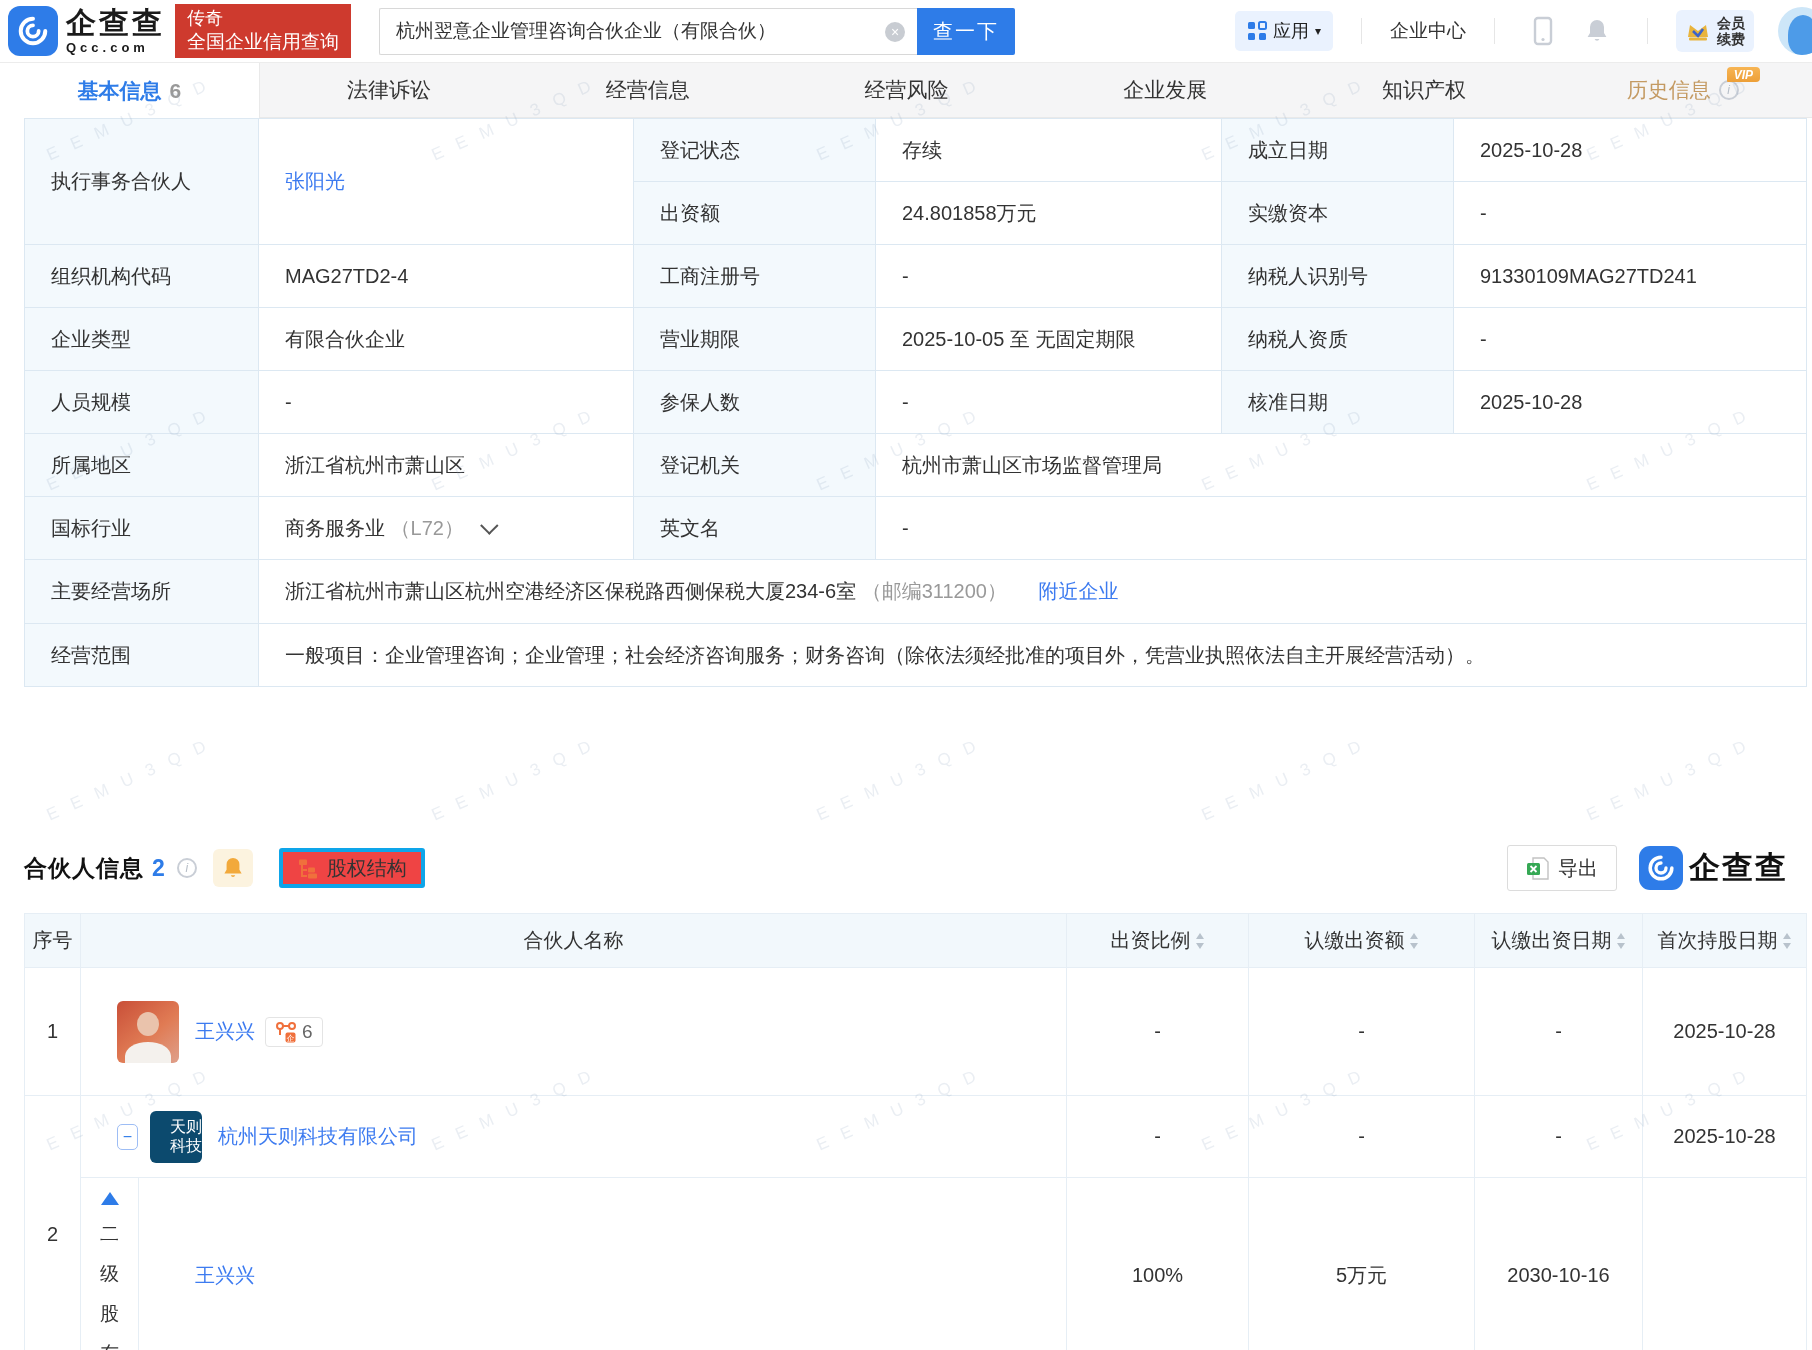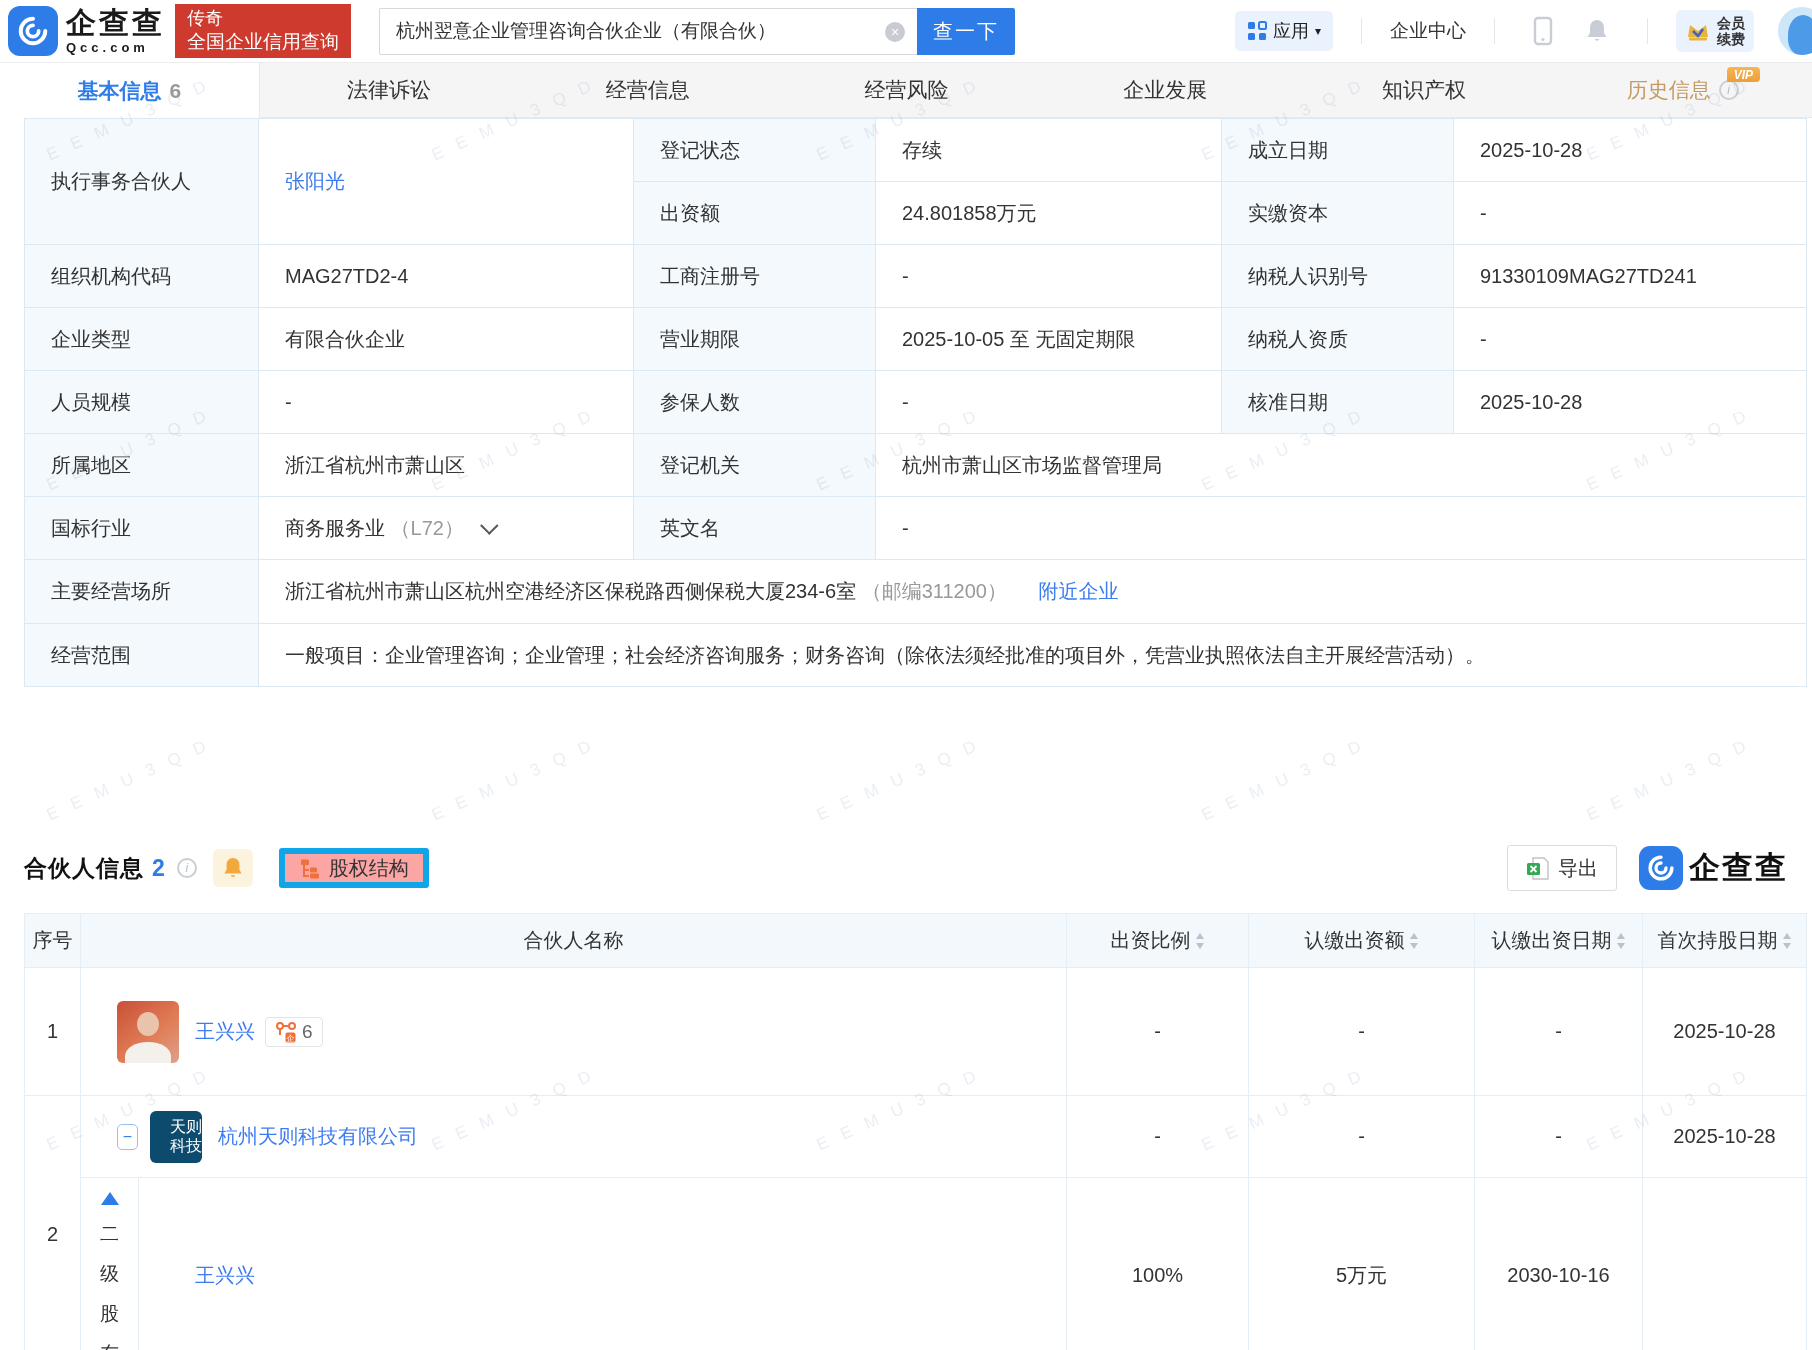--- a/index.html
+++ b/index.html
@@ -75,21 +75,21 @@
     border-bottom:2px solid #555; transform:rotate(45deg) translateY(-4px); }
   .nearby { margin-left:26px; }
 
   
   .sec-hdr { margin-top:158px; display:flex; align-items:center; }
   .sec-title { font-size:23px; font-weight:bold; color:#111; letter-spacing:1px; }
   .sec-count { font-size:23px; font-weight:bold; color:#2E7CE8; margin-left:8px; }
   .sec-hdr .info-ic { margin-left:12px; }
   .bell-btn { margin-left:16px; width:40px; height:38px; border-radius:6px; background:#FCF3DF;
     display:flex; align-items:center; justify-content:center; cursor:pointer; }
-  .equity-btn { margin-left:26px; height:40px; border:6px solid #0ea5e9; border-radius:3px; background:#fca5a5;
+  .equity-btn { margin-left:26px; height:40px; border:4px solid #0ea5e9; border-radius:3px; background:#ef4444;
     display:flex; align-items:center; gap:9px; padding:0 14px; font-size:20px; color:#333; cursor:pointer; }
   .sec-spacer { flex:1; }
   .export-btn { height:46px; border:1px solid #DCDCDC; border-radius:3px; background:#fff;
     display:flex; align-items:center; gap:9px; padding:0 18px; font-size:20px; color:#333; cursor:pointer; }
   .sec-logo { display:flex; align-items:center; margin-left:22px; }
   .sec-logo .logo-icon { width:44px; height:44px; border-radius:11px; }
   .sec-logo .t { font-size:31px; font-weight:bold; color:#111; margin-left:6px; letter-spacing:2px; }
 
   table.partners { width:1782px; border-collapse:collapse; table-layout:fixed; margin-top:22px; }
   table.partners th { background:#F2F8FC; font-weight:normal; font-size:20px; color:#333; height:54px;

